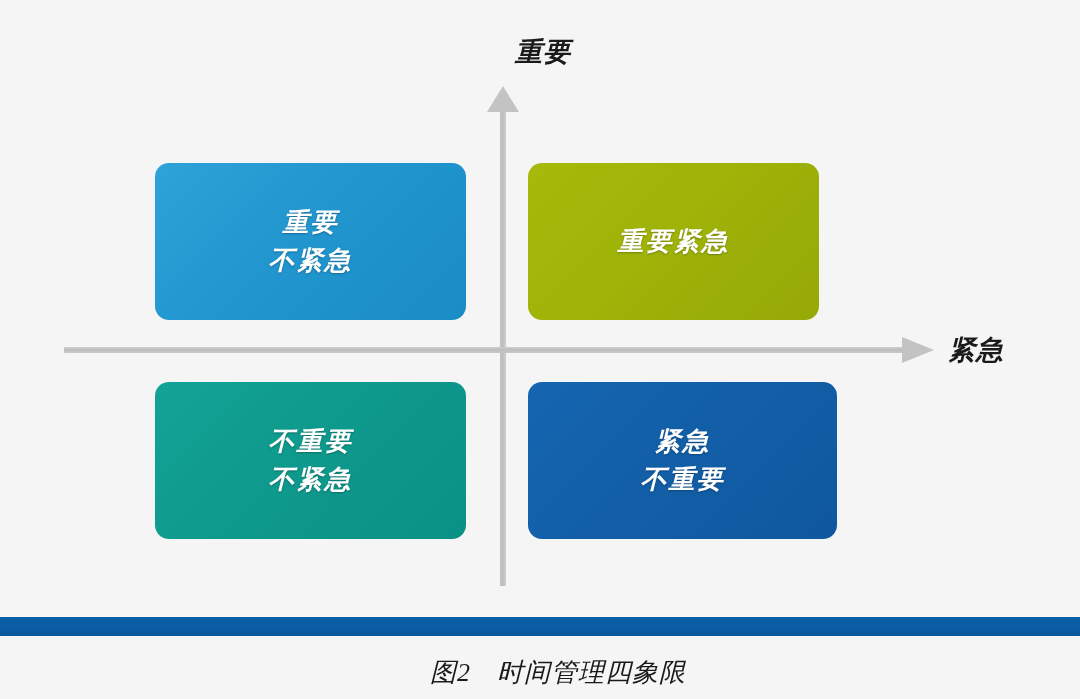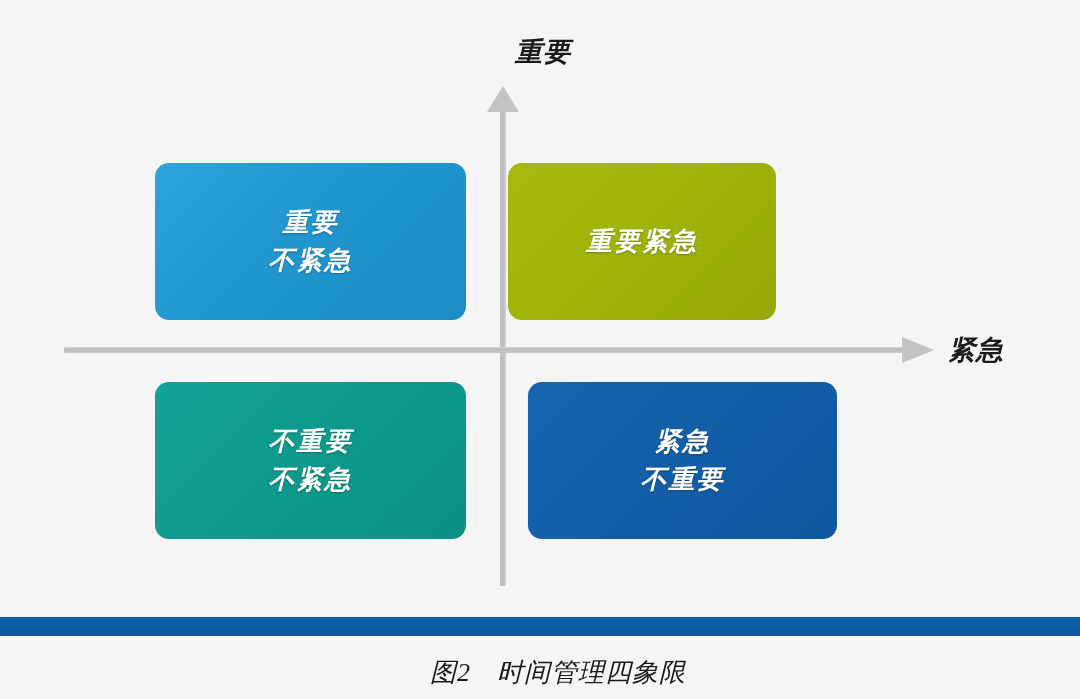--- a/index.html
+++ b/index.html
@@ -111,22 +111,22 @@
   }
 
   #quad-tl {
     left: 155px; top: 163px;
     width: 311px; height: 157px;
     background: linear-gradient(135deg, #2ea3d8 0%, #2196cf 45%, #1a8cc6 100%);
   }
   #quad-tl::after { background: #16668f; }
 
   #quad-tr {
-    left: 508px; top: 163px;
-    width: 268px; height: 157px;
+    left: 528px; top: 163px;
+    width: 291px; height: 157px;
     background: linear-gradient(135deg, #a7b90a 0%, #9fb308 45%, #96a908 100%);
     text-align: right;
   }
   #quad-tr::after { background: #6d7d06; }
 
   #quad-bl {
     left: 155px; top: 382px;
     width: 311px; height: 157px;
     background: linear-gradient(135deg, #13a396 0%, #0e9a8d 45%, #0a9185 100%);
   }

